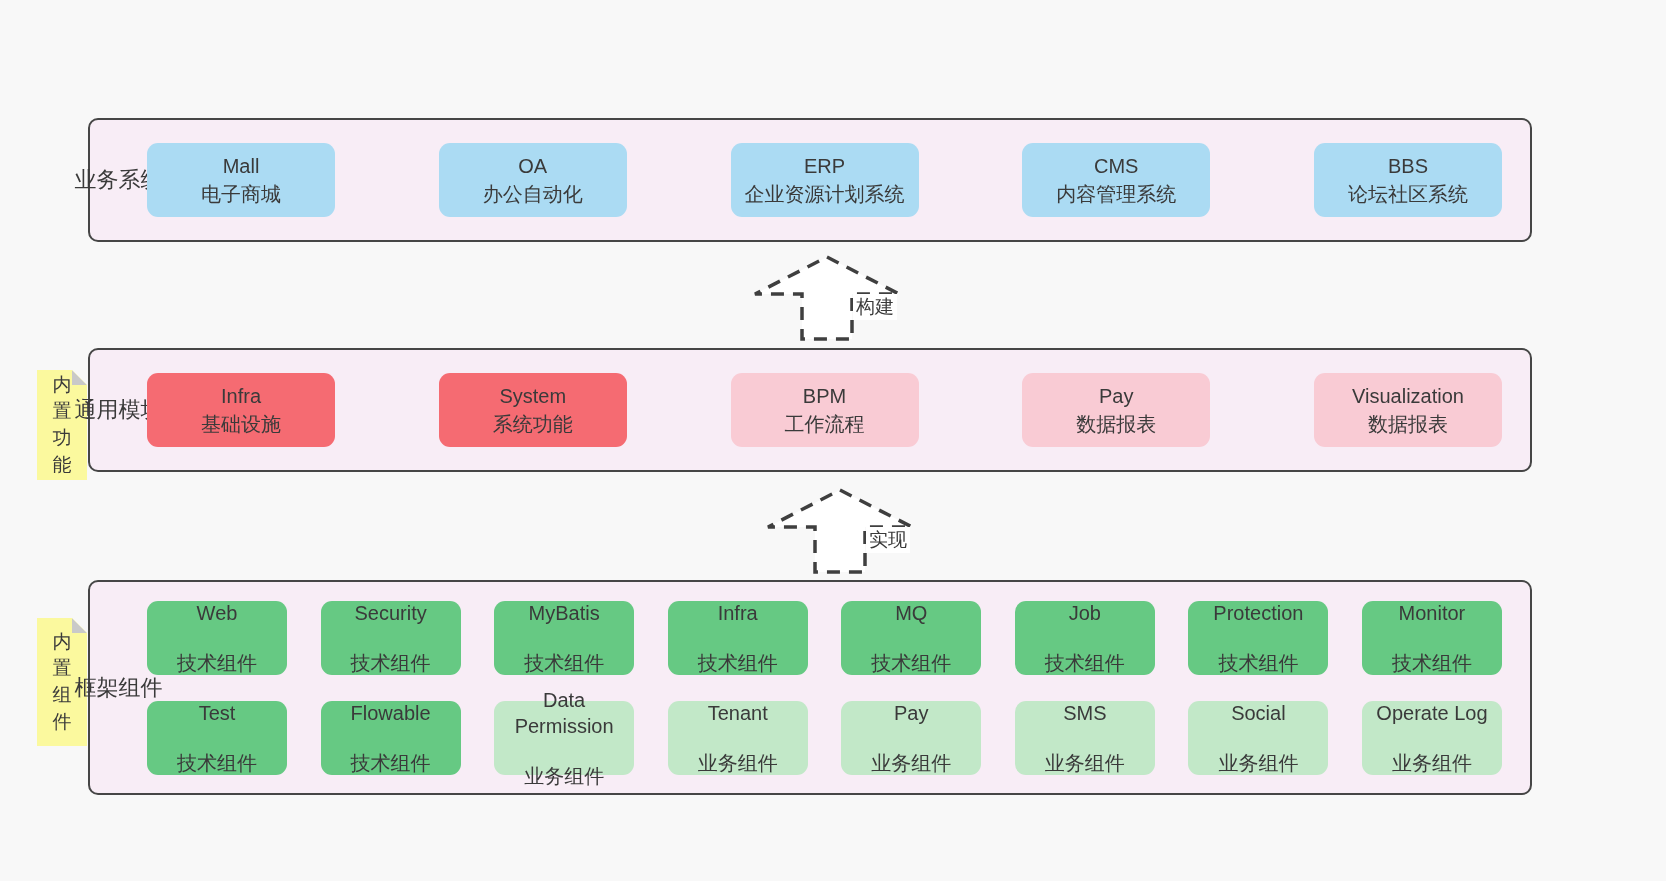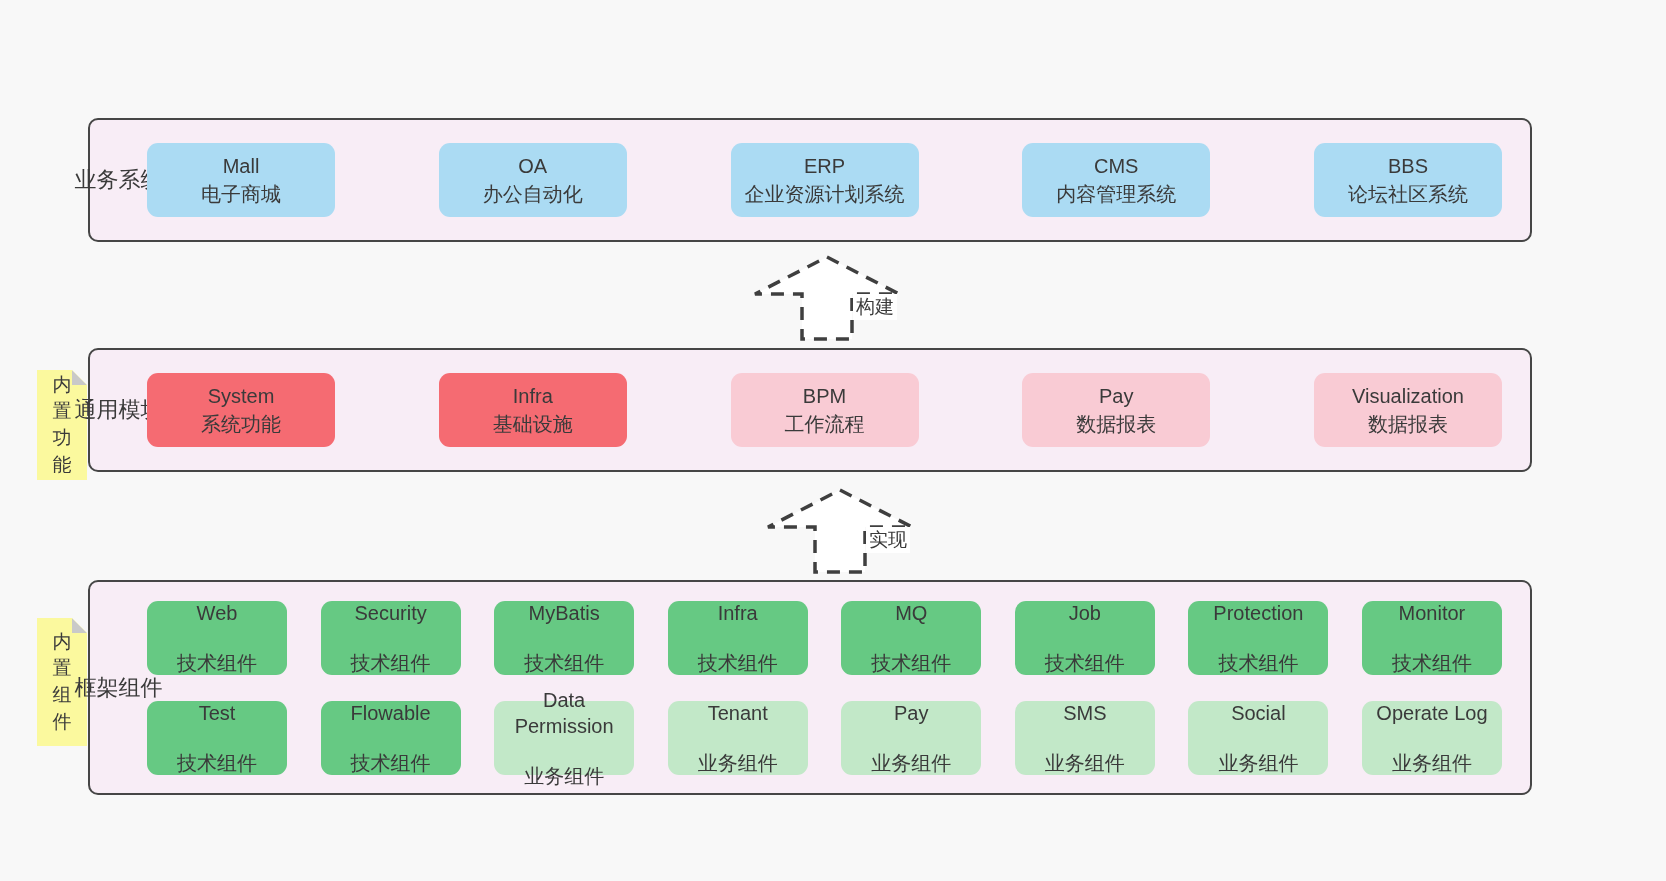--- a/index.html
+++ b/index.html
@@ -160,26 +160,26 @@
   <section class="layer" id="layer-modules">
     <div class="layer-label vertical-text">
         <div class="vchar">通</div>
         <div class="vchar">用</div>
         <div class="vchar">模</div>
         <div class="vchar">块</div>
       </div>
     <div class="rows">
         <div class="row">
           <div class="box red">
+            <div class="title">Infra</div>
+            <div class="subtitle">基础设施</div>
+          </div>
+          <div class="box red">
             <div class="title">System</div>
             <div class="subtitle">系统功能</div>
-          </div>
-          <div class="box red">
-            <div class="title">Infra</div>
-            <div class="subtitle">基础设施</div>
           </div>
           <div class="box pink">
             <div class="title">BPM</div>
             <div class="subtitle">工作流程</div>
           </div>
           <div class="box pink">
             <div class="title">Pay</div>
             <div class="subtitle">数据报表</div>
           </div>
           <div class="box pink">

